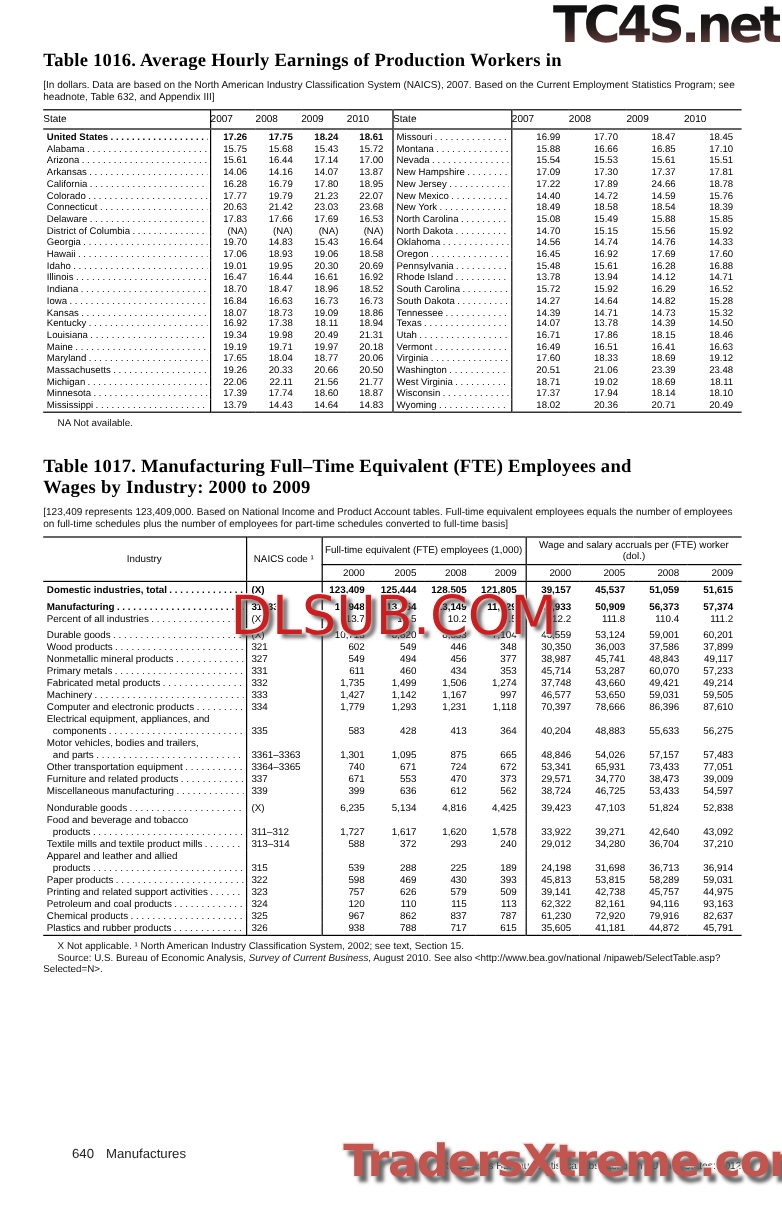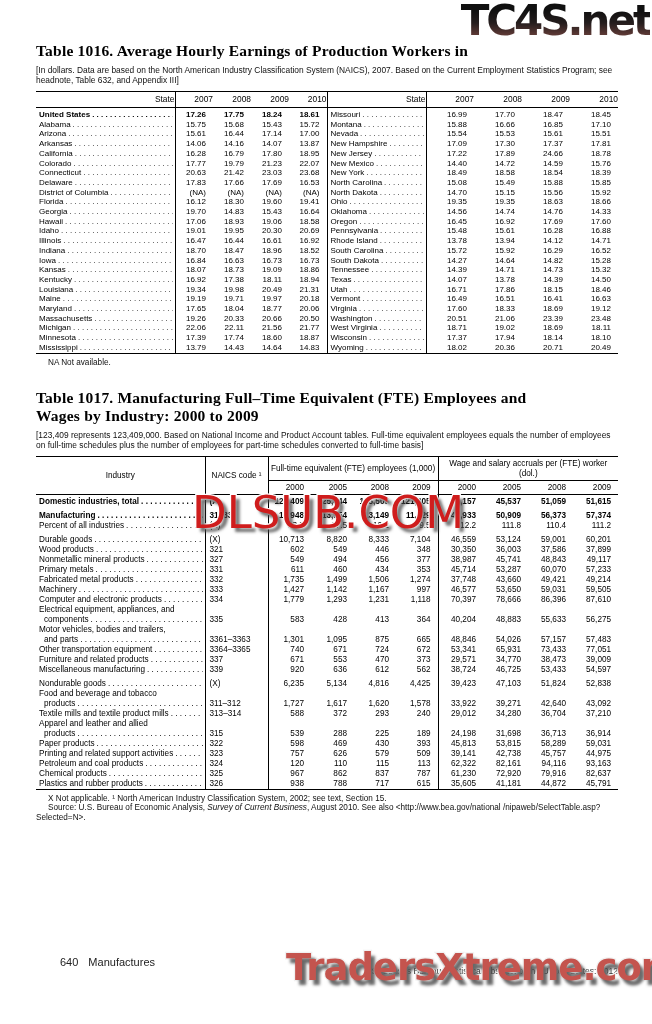--- a/index.html
+++ b/index.html
@@ -15,21 +15,21 @@
     font-size:15.5px;line-height:18px;margin:0 0 5px;color:#000;letter-spacing:.2px;
   }
   .headnote{font-size:8.4px;line-height:10px;margin:0 0 6px;color:#111;}
 
   table{border-collapse:collapse;table-layout:fixed;width:582px;color:#000;}
   td,th{padding:0;margin:0;}
 
   
   .t1016{font-size:8px;border-top:1px solid #000;border-bottom:1.5px solid #000;}
   .t1016 th{
-    font-weight:normal;font-size:8.4px;text-align:right;
+    font-weight:normal;font-size:8.4px;text-align:left;
     padding:2px 0 3px;border-bottom:1.5px solid #000;
   }
   .t1016 td{line-height:9.7px;vertical-align:bottom;white-space:nowrap;overflow:hidden;}
   .t1016 td.num{text-align:right;padding-right:7px;}
   .t1016 tbody tr:first-child td{padding-top:2px;}
   .bl{border-left:1px solid #000;}
   .br{border-right:1px solid #000;}
   .b{font-weight:bold;}
 
   td.nm{text-align:left;padding-left:3px;padding-right:2px;}
@@ -324,42 +324,20 @@
             </div>
           </td>
           <td class="num bl">14.70</td>
           <td class="num ">15.15</td>
           <td class="num ">15.56</td>
           <td class="num ">15.92</td>
         </tr>
         <tr>
           <td class="nm ">
             <div class="nmrow">
-              <span class="nmtxt">Florida</span>
-              <span class="lead"></span>
-            </div>
-          </td>
-          <td class="num bl ">16.12</td>
-          <td class="num ">18.30</td>
-          <td class="num ">19.60</td>
-          <td class="num ">19.41</td>
-          <td class="nm bl">
-            <div class="nmrow">
-              <span class="nmtxt">Ohio</span>
-              <span class="lead"></span>
-            </div>
-          </td>
-          <td class="num bl">19.35</td>
-          <td class="num ">19.35</td>
-          <td class="num ">18.63</td>
-          <td class="num ">18.66</td>
-        </tr>
-        <tr>
-          <td class="nm ">
-            <div class="nmrow">
               <span class="nmtxt">Georgia</span>
               <span class="lead"></span>
             </div>
           </td>
           <td class="num bl ">19.70</td>
           <td class="num ">14.83</td>
           <td class="num ">15.43</td>
           <td class="num ">16.64</td>
           <td class="nm bl">
             <div class="nmrow">
@@ -967,21 +945,21 @@
           <td class="num ">39,009</td>
         </tr>
         <tr>
           <td class="nm ind2">
             <div class="nmrow">
               <span class="nmtxt">Miscellaneous manufacturing</span>
               <span class="lead"></span>
             </div>
           </td>
           <td class="naics bl br">339</td>
-          <td class="num ">920</td>
+          <td class="num ">399</td>
           <td class="num ">636</td>
           <td class="num ">612</td>
           <td class="num ">562</td>
           <td class="num bl ">38,724</td>
           <td class="num ">46,725</td>
           <td class="num ">53,433</td>
           <td class="num ">54,597</td>
         </tr>
         <tr class="sp">
           <td class="nm ind1">

